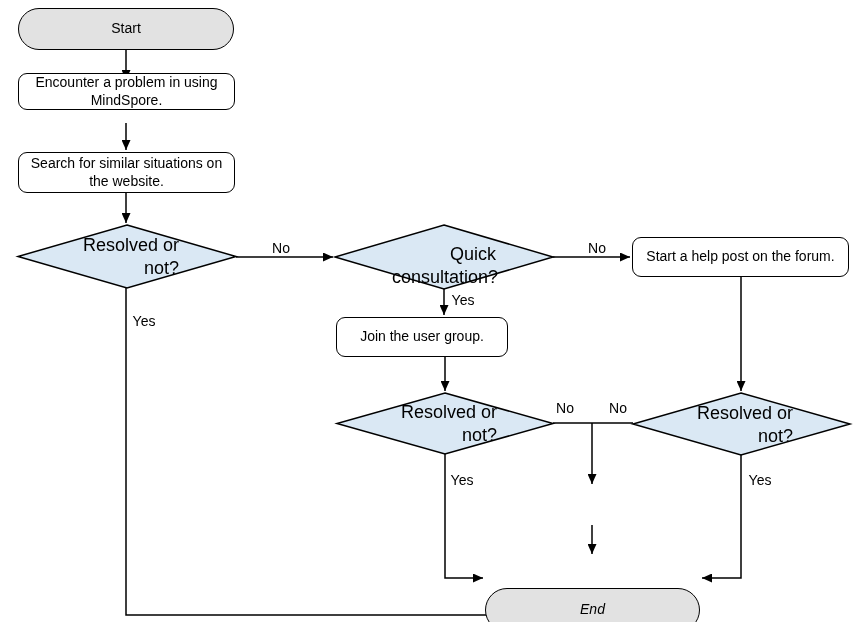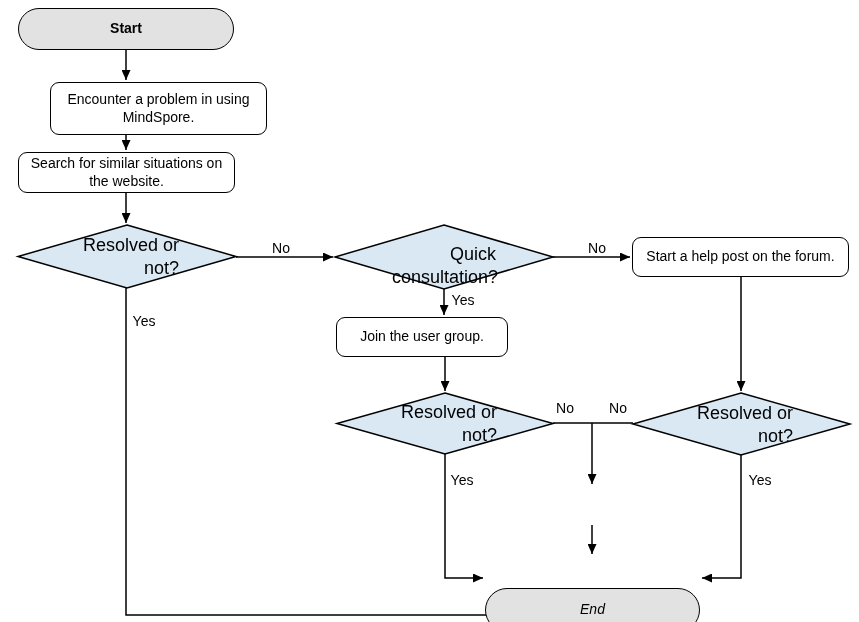--- a/index.html
+++ b/index.html
@@ -84,25 +84,25 @@
     </g>
 
     <g fill="var(--decision-fill, #dae8f4)" stroke="var(--stroke, #000000)" stroke-width="1.5">
       <polygon points="127,225 236,256.5 127,288 18,256.5"></polygon>
       <polygon points="444,225 553,257 444,289 335,257"></polygon>
       <polygon points="445,393 553,423.5 445,454 337,423.5"></polygon>
       <polygon points="741,393 850,424 741,455 633,424"></polygon>
     </g>
   </svg>
 
-  <div class="node terminal" style="left:18px; top:8px; width:216px; height:42px;font-weight:bold;">
+  <div class="node terminal" style="left:18px; top:8px; width:216px; height:42px;">
     <span>Start</span>
   </div>
 
-  <div class="node process" style="left:18px; top:82px; width:217px; height:53px;margin-left:32px;">
+  <div class="node process" style="left:18px; top:73px; width:217px; height:37px;">
     <span>Encounter a problem in using MindSpore.</span>
   </div>
 
   <div class="node process" style="left:632px; top:237px; width:217px; height:40px;">
     <span>Start a help post on the forum.</span>
   </div>
 
   <div class="node process" style="left:18px; top:152px; width:217px; height:41px;">
     <span>Search for similar situations on the website.</span>
   </div>

